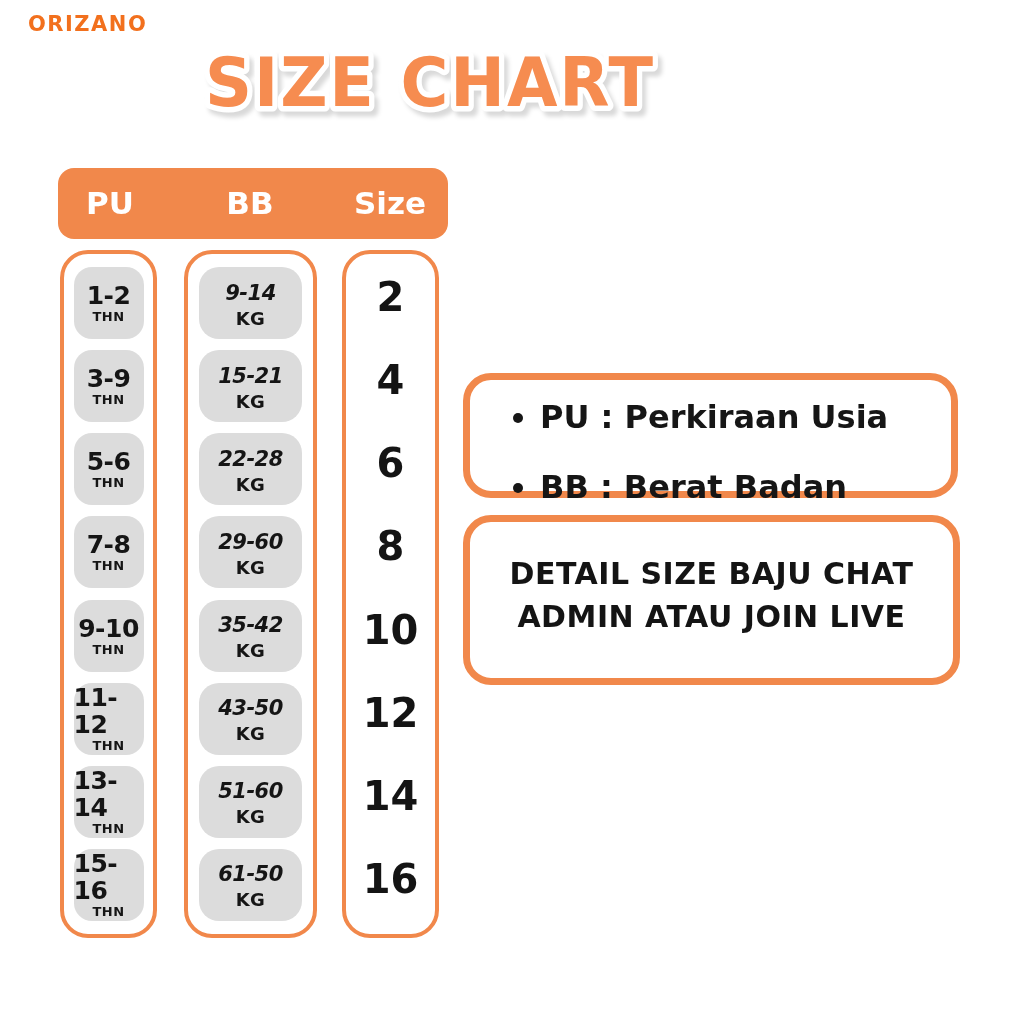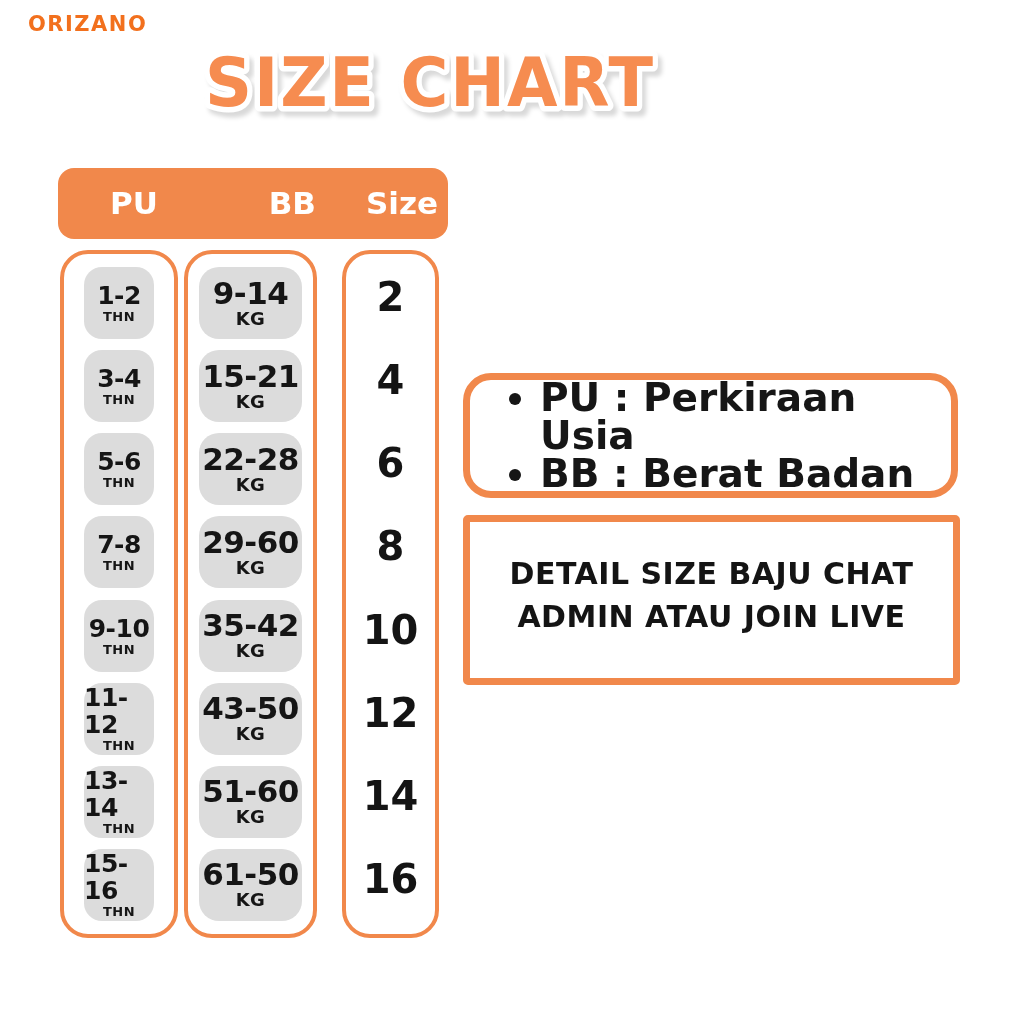--- a/index.html
+++ b/index.html
@@ -37,21 +37,21 @@
     width: 390px;
     height: 71px;
     background: #f1884b;
     border-radius: 16px;
   }
   .hdr {
     position: absolute;
     top: 0;
     height: 69px;
     line-height: 71px;
-    text-align: right;
+    text-align: center;
     color: #ffffff;
     font-weight: bold;
     font-size: 31px;
   }
   .hdr-pu   { left: 4px;   width: 96px;  }
   .hdr-bb   { left: 126px; width: 132px; }
   .hdr-size { left: 284px; width: 96px;  }
 
   
   .col {
@@ -61,37 +61,37 @@
     border: 4px solid #f1884b;
     border-radius: 28px;
     background: #ffffff;
     box-sizing: border-box;
     display: flex;
     flex-direction: column;
     align-items: center;
     justify-content: space-between;
     padding: 13px 0;
   }
-  .col-pu   { left: 60px;  width: 118px;  }
+  .col-pu   { left: 60px;  width: 97px;  }
   .col-bb   { left: 184px; width: 133px; }
   .col-size { left: 342px; width: 97px;  }
 
   .pill {
     background: #dcdcdc;
     display: flex;
     flex-direction: column;
     align-items: center;
     justify-content: center;
     color: #151515;
   }
   .pu-pill { width: 70px;  height: 72px; border-radius: 18px; }
   .bb-pill { width: 103px; height: 72px; border-radius: 20px; }
   .pill-value { font-weight: bold; }
   .pu-pill .pill-value { font-size: 25px; line-height: 27px; letter-spacing: -0.5px; }
-  .bb-pill .pill-value { font-size: 31px; line-height: 31px; letter-spacing: -0.5px; }
+  .bb-pill .pill-value { font-size: 21px; line-height: 31px; letter-spacing: -0.5px; font-style: italic; }
   .pill-unit { font-weight: bold; }
   .pu-pill .pill-unit { font-size: 13px; line-height: 15px; letter-spacing: 0.5px; }
   .bb-pill .pill-unit { font-size: 18px; line-height: 20px; letter-spacing: 0.5px; }
 
   .size-cell {
     width: 100%;
     height: 72px;
     display: flex;
     align-items: center;
     justify-content: center;
@@ -115,33 +115,34 @@
     box-sizing: border-box;
     background: #ffffff;
     display: flex;
     align-items: center;
   }
   .legend-list {
     margin: 0;
     padding-left: 70px;
   }
   .legend-list li {
-    font-size: 39px;
+    font-size: 32px;
     font-weight: bold;
     color: #161616;
     line-height: 38px;
+    margin-top: 32px;
   }
   .note-box {
     position: absolute;
     left: 463px;
     top: 515px;
     width: 497px;
     height: 170px;
     border: 7px solid #f1884b;
-    border-radius: 5px;
+    border-radius: 28px;
     box-sizing: border-box;
     background: #ffffff;
     display: flex;
     flex-direction: column;
     align-items: center;
     justify-content: center;
     padding-bottom: 10px;
   }
   .note-line {
     font-size: 30px;
@@ -171,21 +172,21 @@
     <div class="hdr hdr-bb">BB</div>
     <div class="hdr hdr-size">Size</div>
   </div>
 
   <div class="col col-pu">
     <div class="pill pu-pill">
       <div class="pill-value">1-2</div>
       <div class="pill-unit">THN</div>
     </div>
     <div class="pill pu-pill">
-      <div class="pill-value">3-4</div>
+      <div class="pill-value">3-9</div>
       <div class="pill-unit">THN</div>
     </div>
     <div class="pill pu-pill">
       <div class="pill-value">5-6</div>
       <div class="pill-unit">THN</div>
     </div>
     <div class="pill pu-pill">
       <div class="pill-value">7-8</div>
       <div class="pill-unit">THN</div>
     </div>

